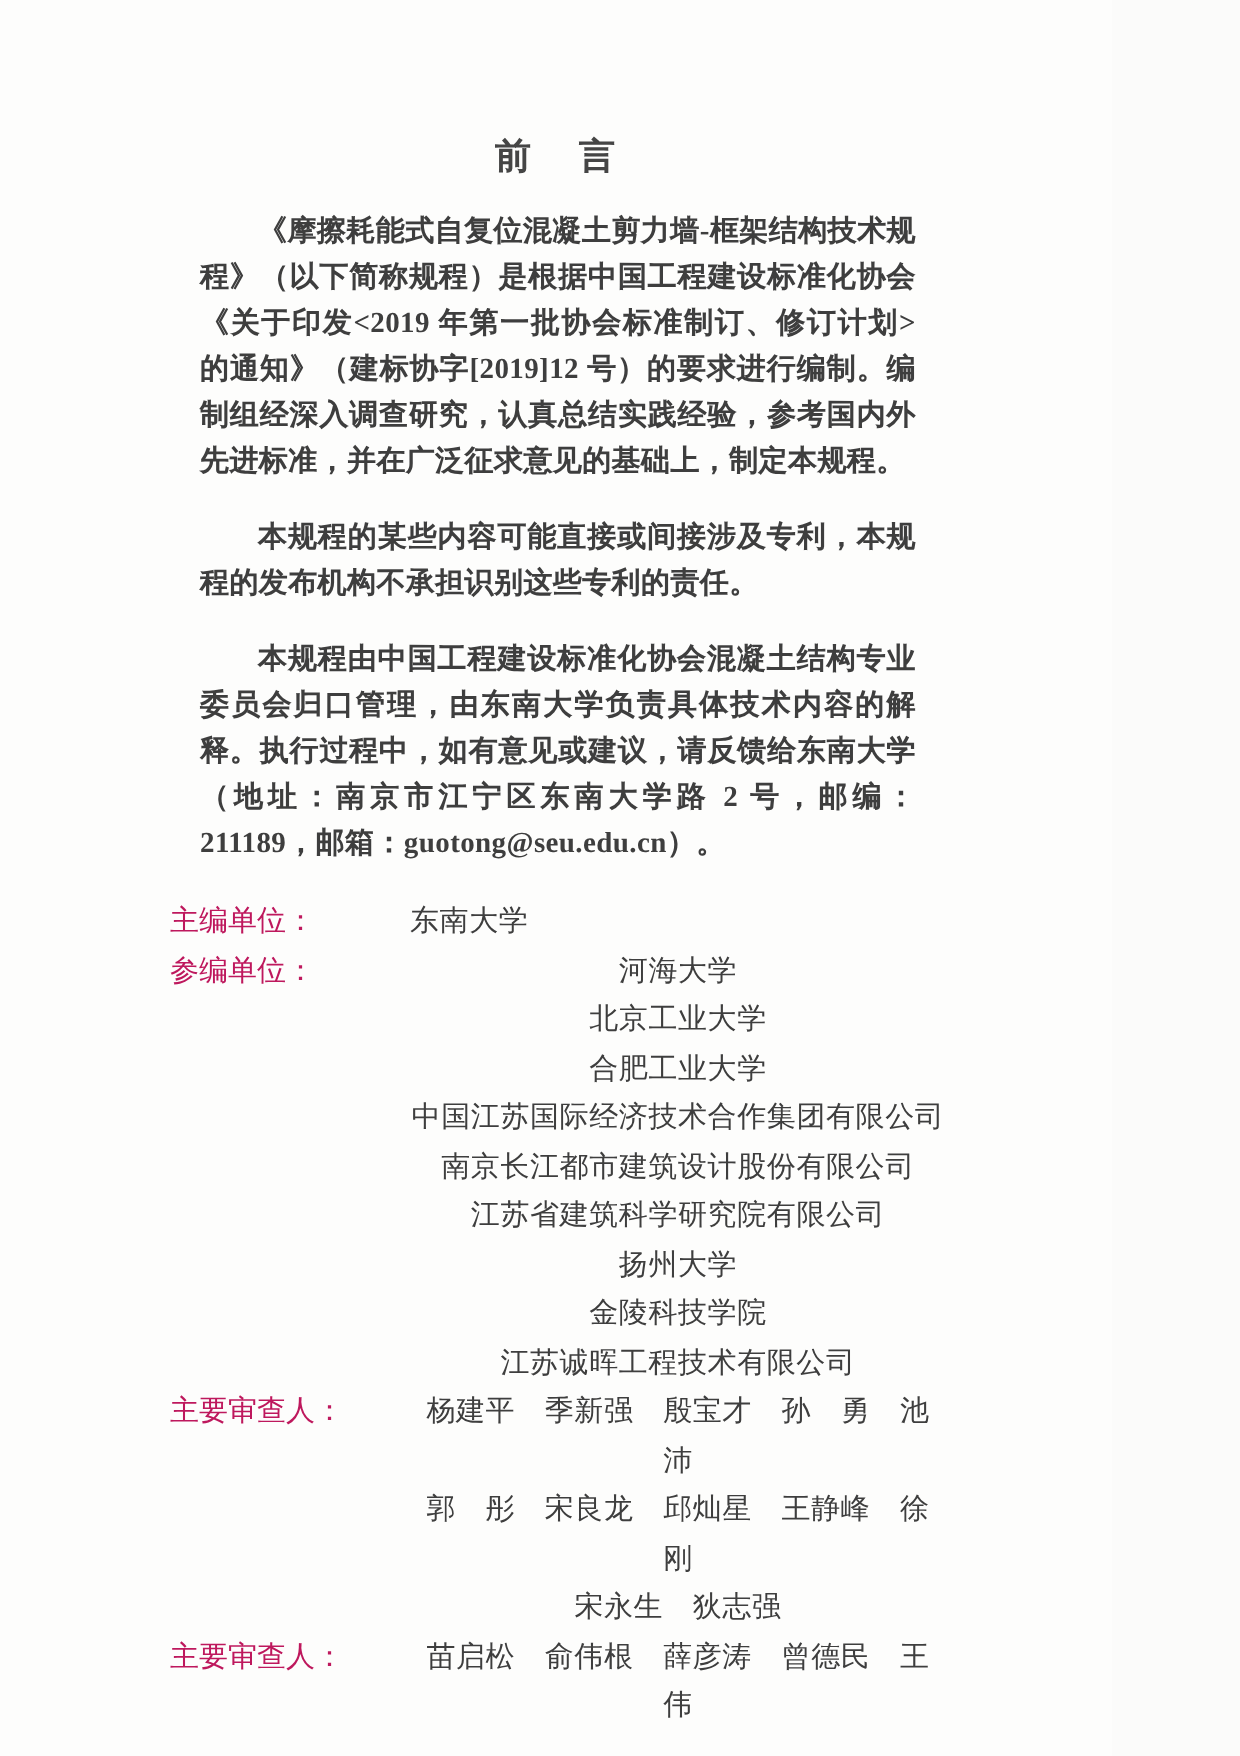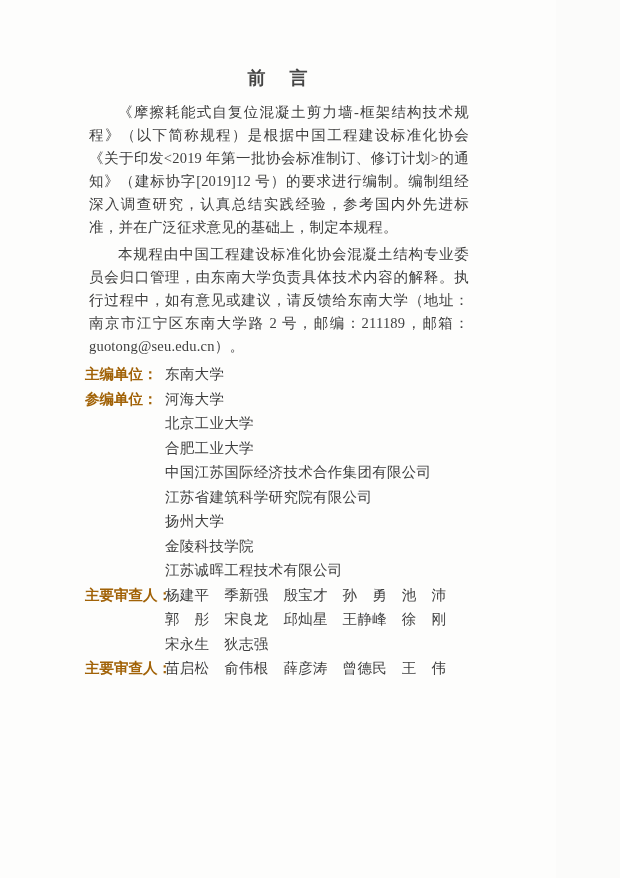--- a/index.html
+++ b/index.html
@@ -21,73 +21,78 @@
   }
   .doc-title {
     margin: 0 0 11px 0;
     text-align: center;
     font-size: 18px;
     font-weight: bold;
     color: #454545;
     letter-spacing: 3px;
   }
   .para {
-    margin: 4px;
+    margin: 15px;
     text-indent: 2em;
     line-height: 23px;
     text-align: justify;
     letter-spacing: 0.2px;
+    font-weight: bold;
   }
   .kv-section {
     margin-top: 2px;
   }
   .kv-row {
     display: flex;
     align-items: flex-start;
     line-height: 24.5px;
   }
   .kv-label {
     flex: none;
     width: 80px;
-    font-weight: bold;
-    color: #a16207;
+    font-weight: normal;
+    color: #be185d;
     white-space: nowrap;
   }
   .kv-value {
     flex: 1;
     letter-spacing: 0.3px;
+    margin-left: 40px;
   }
   .kv-value .line {
     line-height: 24.5px;
+    text-align: center;
   }
 </style>
 </head>
 <body>
 
 <div class="page">
 
   <h1 class="doc-title">前　言</h1>
 
   <p class="para">《摩擦耗能式自复位混凝土剪力墙-框架结构技术规程》（以下简称规程）是根据中国工程建设标准化协会《关于印发&lt;2019 年第一批协会标准制订、修订计划&gt;的通知》（建标协字[2019]12 号）的要求进行编制。编制组经深入调查研究，认真总结实践经验，参考国内外先进标准，并在广泛征求意见的基础上，制定本规程。</p>
+  <p class="para">本规程的某些内容可能直接或间接涉及专利，本规程的发布机构不承担识别这些专利的责任。</p>
   <p class="para">本规程由中国工程建设标准化协会混凝土结构专业委员会归口管理，由东南大学负责具体技术内容的解释。执行过程中，如有意见或建议，请反馈给东南大学（地址：南京市江宁区东南大学路 2 号，邮编：211189，邮箱：guotong@seu.edu.cn）。</p>
 
   <div class="kv-section">
 
     <div class="kv-row">
       <span class="kv-label">主编单位：</span>
       <span class="kv-value">东南大学</span>
     </div>
 
     <div class="kv-row">
       <span class="kv-label">参编单位：</span>
       <div class="kv-value">
         <div class="line">河海大学</div>
         <div class="line">北京工业大学</div>
         <div class="line">合肥工业大学</div>
         <div class="line">中国江苏国际经济技术合作集团有限公司</div>
+        <div class="line">南京长江都市建筑设计股份有限公司</div>
         <div class="line">江苏省建筑科学研究院有限公司</div>
         <div class="line">扬州大学</div>
         <div class="line">金陵科技学院</div>
         <div class="line">江苏诚晖工程技术有限公司</div>
       </div>
     </div>
 
     <div class="kv-row">
       <span class="kv-label">主要审查人：</span>
       <div class="kv-value">

